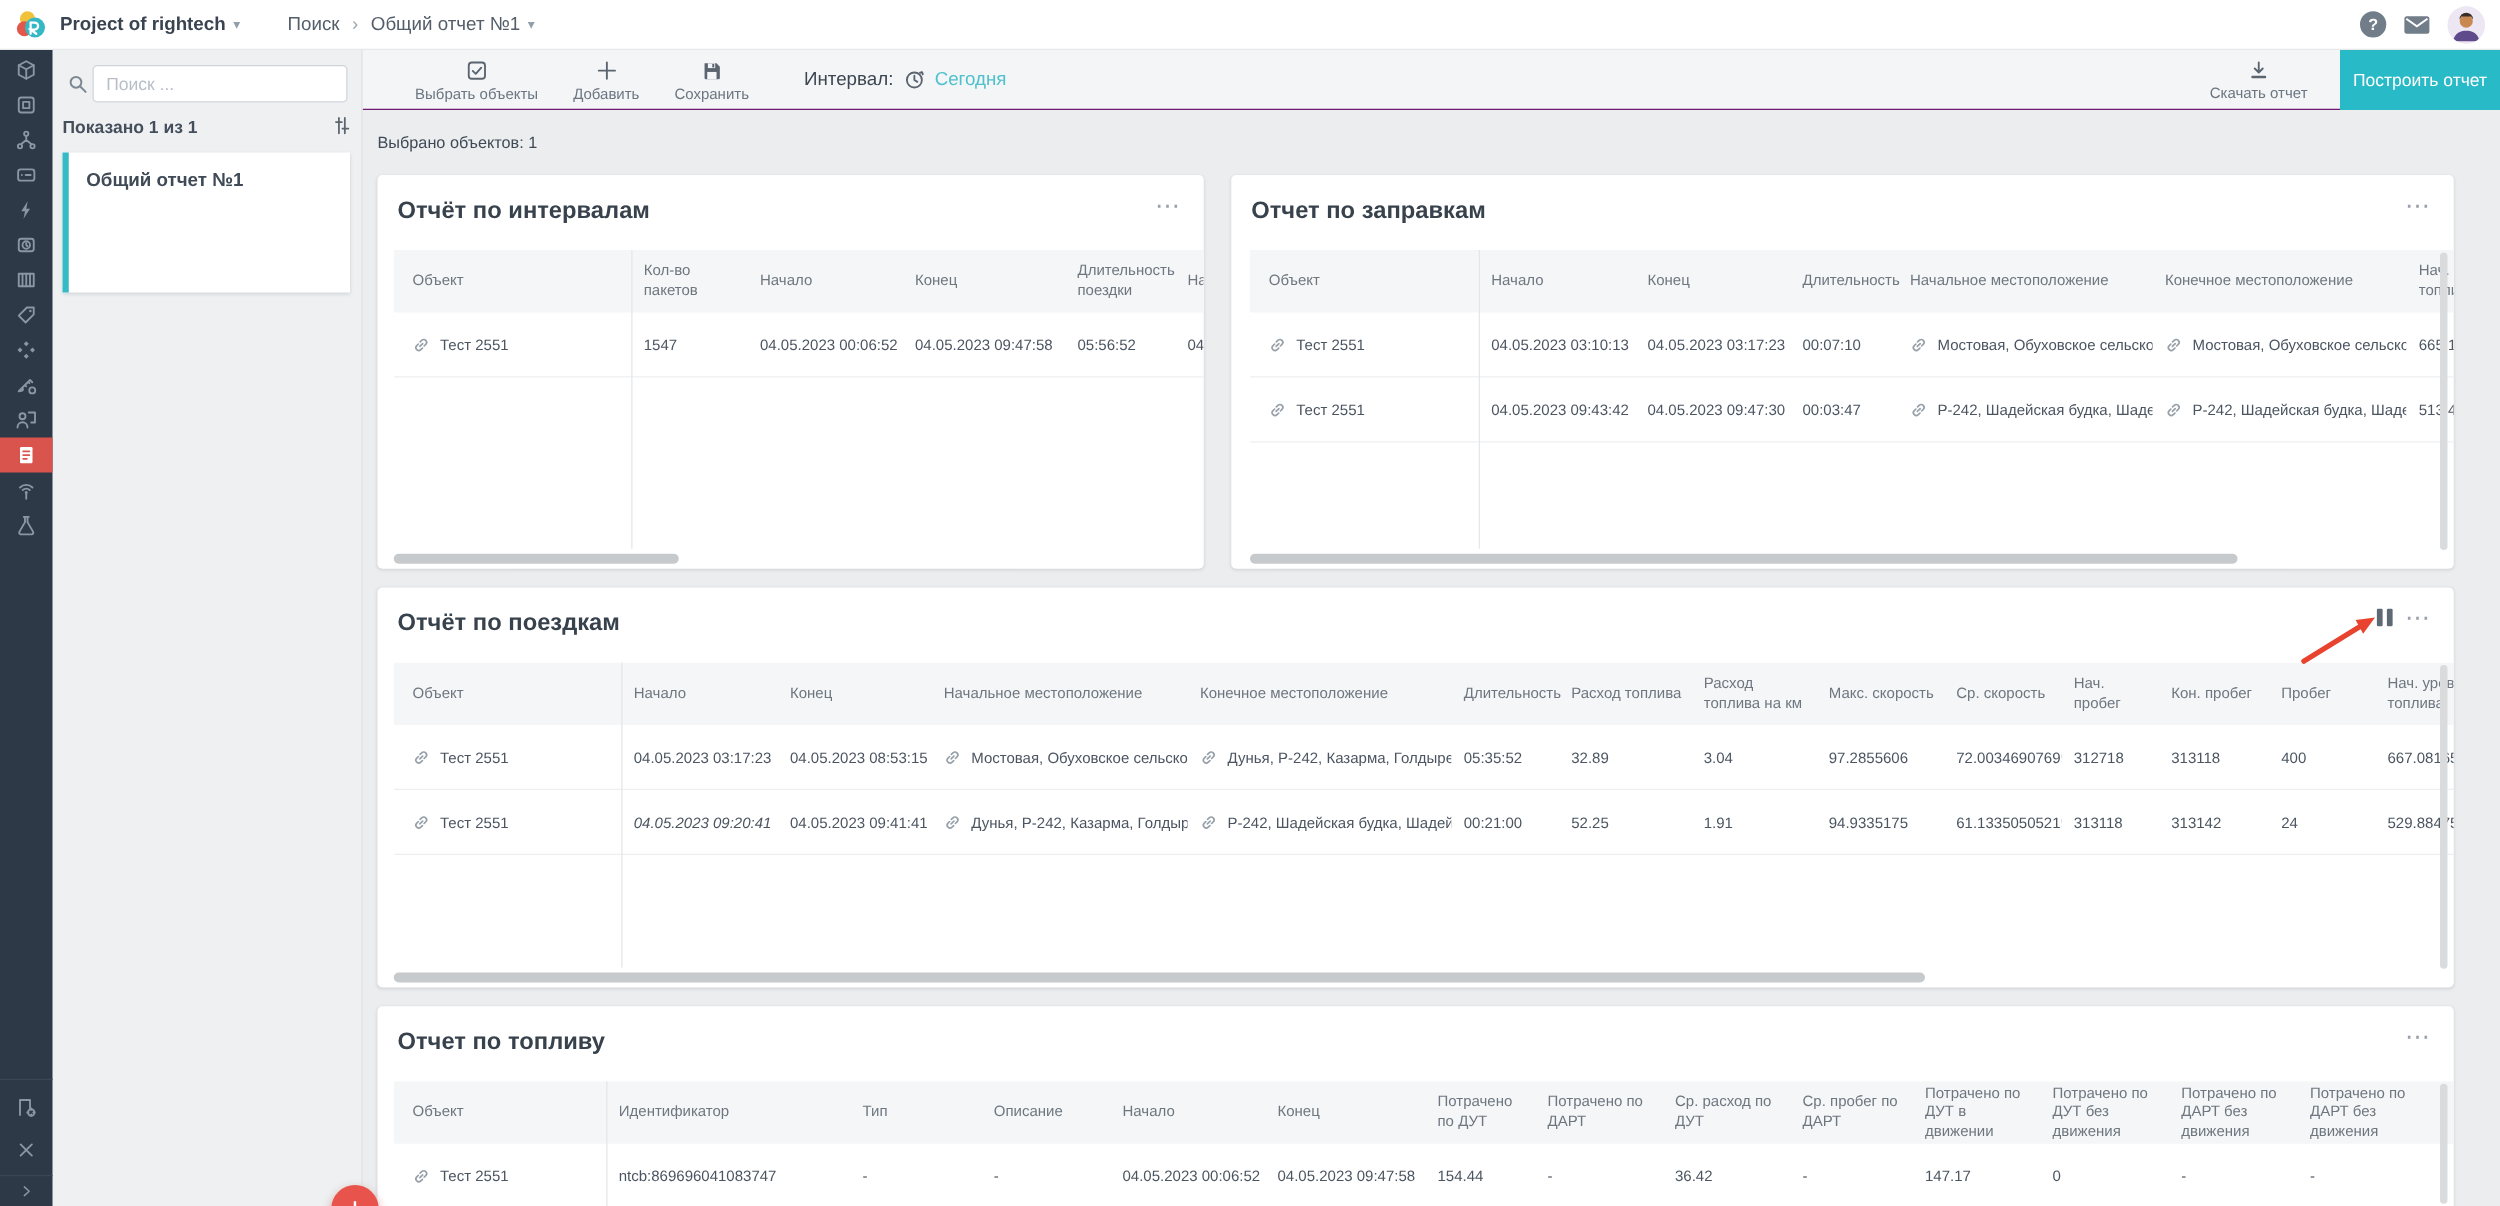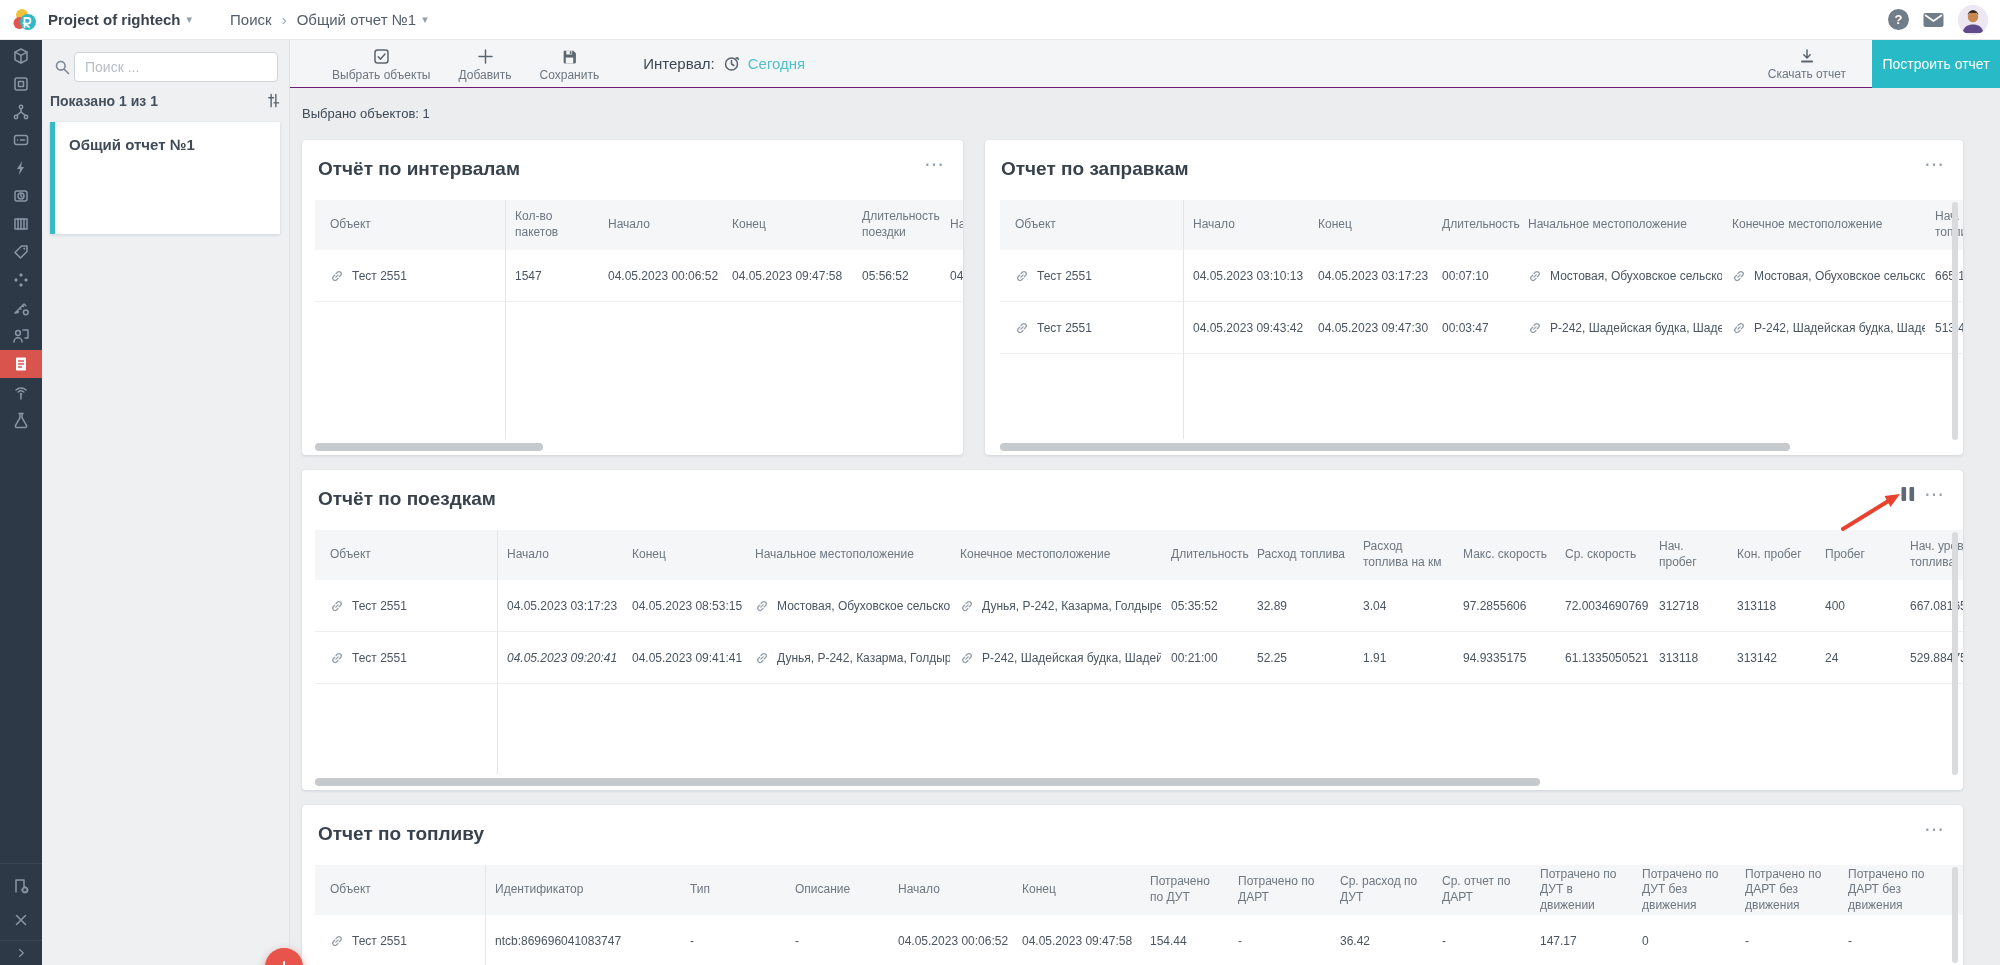--- a/index.html
+++ b/index.html
@@ -592,21 +592,21 @@
       <div class="t-head">
           <div class="th c0" style="width: 170px;">Объект</div>
           <div class="th" style="width: 195px;">Идентификатор</div>
           <div class="th" style="width: 105px;">Тип</div>
           <div class="th" style="width: 103px;">Описание</div>
           <div class="th" style="width: 124px;">Начало</div>
           <div class="th" style="width: 128px;">Конец</div>
           <div class="th" style="width: 88px;">Потрачено по ДУТ</div>
           <div class="th" style="width: 102px;">Потрачено по ДАРТ</div>
           <div class="th" style="width: 102px;">Ср. расход по ДУТ</div>
-          <div class="th" style="width: 98px;">Ср. отчет по ДАРТ</div>
+          <div class="th" style="width: 98px;">Ср. пробег по ДАРТ</div>
           <div class="th" style="width: 102px;">Потрачено по ДУТ в движении</div>
           <div class="th" style="width: 103px;">Потрачено по ДУТ без движения</div>
           <div class="th" style="width: 103px;">Потрачено по ДАРТ без движения</div>
           <div class="th" style="width: 110px;">Потрачено по ДАРТ без движения</div>
         </div>
       <div class="t-body">
           <div class="tr">
             <div class="td c0" style="width: 170px;">
               <svg class="lnk" viewBox="0 0 16 16">
                 <g fill="none" stroke="#97a0a9" stroke-width="1.5" stroke-linecap="round">

